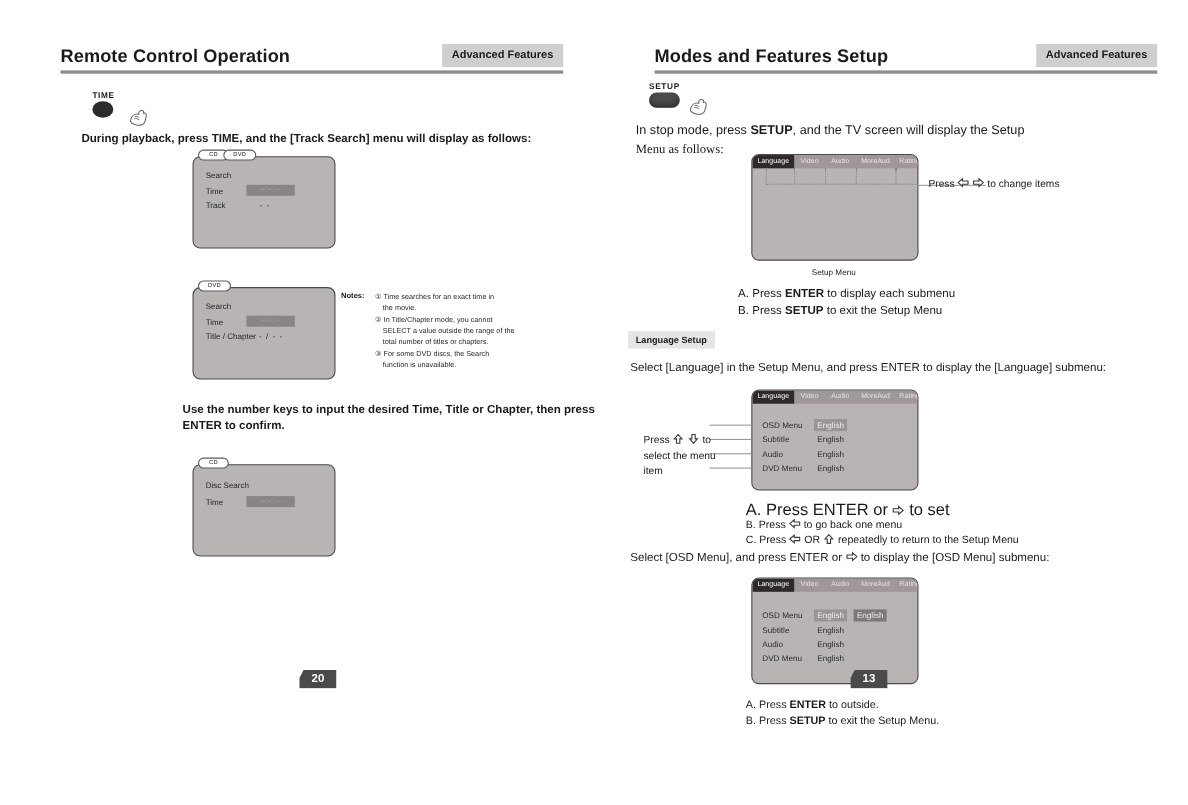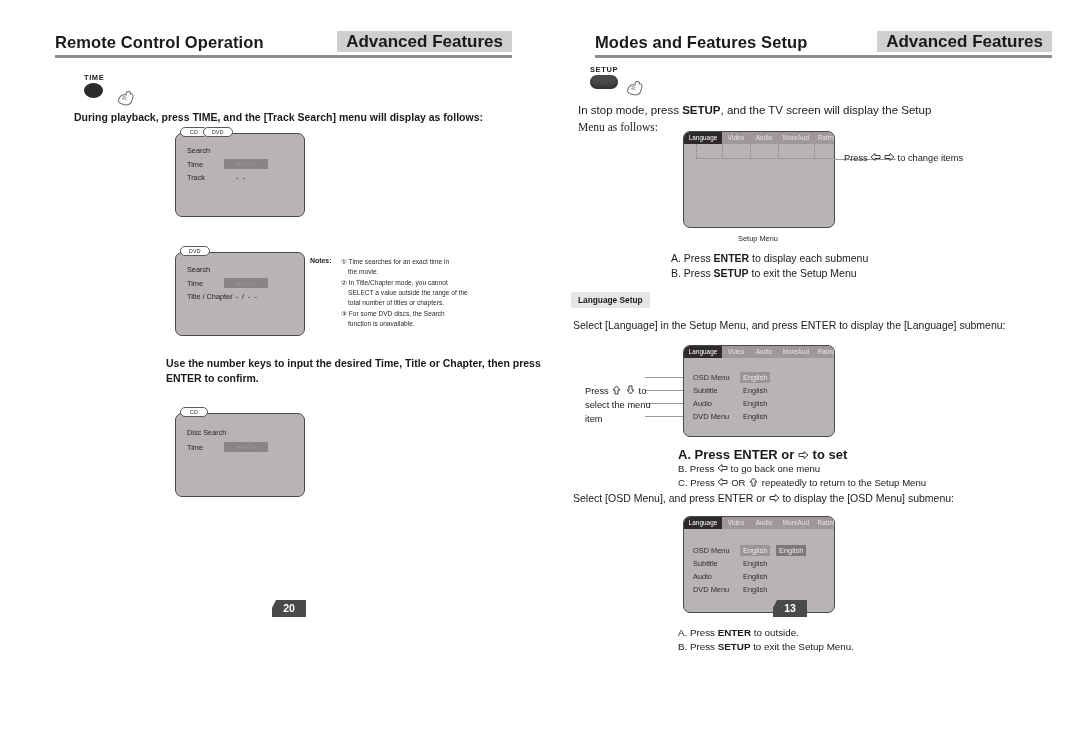--- a/index.html
+++ b/index.html
@@ -1,34 +1,34 @@
 <!DOCTYPE html>
 <html><head>
 <meta charset="utf-8">
 <style>
   html,body{margin:0;padding:0;}
   body{
     width:1080px;height:732px;background:#ffffff;
     font-family:"Liberation Sans", sans-serif;
     color:#1a1a1a;position:relative;overflow:hidden;
   }
-  .page{position:absolute;top:7px;height:636px;}
+  .page{position:absolute;top:16px;height:636px;}
   .page-left{left:0;width:540px;}
   .page-right{left:540px;width:540px;}
 
   
   .hdr{position:absolute;left:55px;right:28px;top:26px;height:30px;}
   .hdr-title{
     position:absolute;left:0;top:0;font-size:16.5px;font-weight:bold;
     letter-spacing:.1px;white-space:nowrap;
   }
   .hdr-rule{position:absolute;left:0;right:0;top:22px;height:3px;background:#8d8d8d;}
   .hdr-badge{
     position:absolute;right:0;top:-2px;background:#cfcfcf;color:#1a1a1a;
-    font-size:17px;font-weight:bold;padding:4px 9px 4px 9px;line-height:13px;
+    font-size:10px;font-weight:bold;padding:4px 9px 4px 9px;line-height:13px;
   }
 
   
   .keywrap{position:absolute;}
   .keylabel{font-size:7.5px;font-weight:bold;letter-spacing:.6px;color:#1a1a1a;}
   .keybtn-round{width:19px;height:15px;border-radius:50%;background:#2b2b2b;margin-top:1px;}
   .keybtn-oval{width:28px;height:14px;border-radius:9px;background:#4a4a4a;margin-top:1px;
                box-shadow:inset 0 -3px 4px rgba(0,0,0,.35);}
   .hand{position:absolute;font-size:15px;color:#555;transform:rotate(14deg);}
 
@@ -251,21 +251,21 @@
       <path d="M5.5 1 L9 5 L7 5 L7 9 L4 9 L4 5 L2 5 Z" fill="none" stroke="#3a3a3a" stroke-width="1"></path>
     </svg>
     <svg class="ar" width="11" height="10" viewBox="0 0 11 10">
       <path d="M5.5 9 L9 5 L7 5 L7 1 L4 1 L4 5 L2 5 Z" fill="none" stroke="#3a3a3a" stroke-width="1"></path>
     </svg>
     <span>to</span>
   </div>
   <div class="callout" style="left:45px;top:392px;">select the menu</div>
   <div class="callout" style="left:45px;top:406px;">item</div>
 
-  <div class="p" style="left:138px;top:440px;font-size:13px;font-weight:bold;">
+  <div class="p" style="left:138px;top:440px;font-size:15px;">
     <span>A.  Press ENTER or </span>
     <svg class="ar" width="11" height="10" viewBox="0 0 11 10">
       <path d="M10 5 L6 1.5 L6 3.5 L1 3.5 L1 6.5 L6 6.5 L6 8.5 Z" fill="none" stroke="#3a3a3a" stroke-width="1"></path>
     </svg>
     <span>to set</span>
   </div>
   <div class="p" style="left:138px;top:454px;font-size:9.6px;">
     <span>B.  Press </span>
     <svg class="ar" width="11" height="10" viewBox="0 0 11 10">
       <path d="M1 5 L5 1.5 L5 3.5 L10 3.5 L10 6.5 L5 6.5 L5 8.5 Z" fill="none" stroke="#3a3a3a" stroke-width="1"></path>

